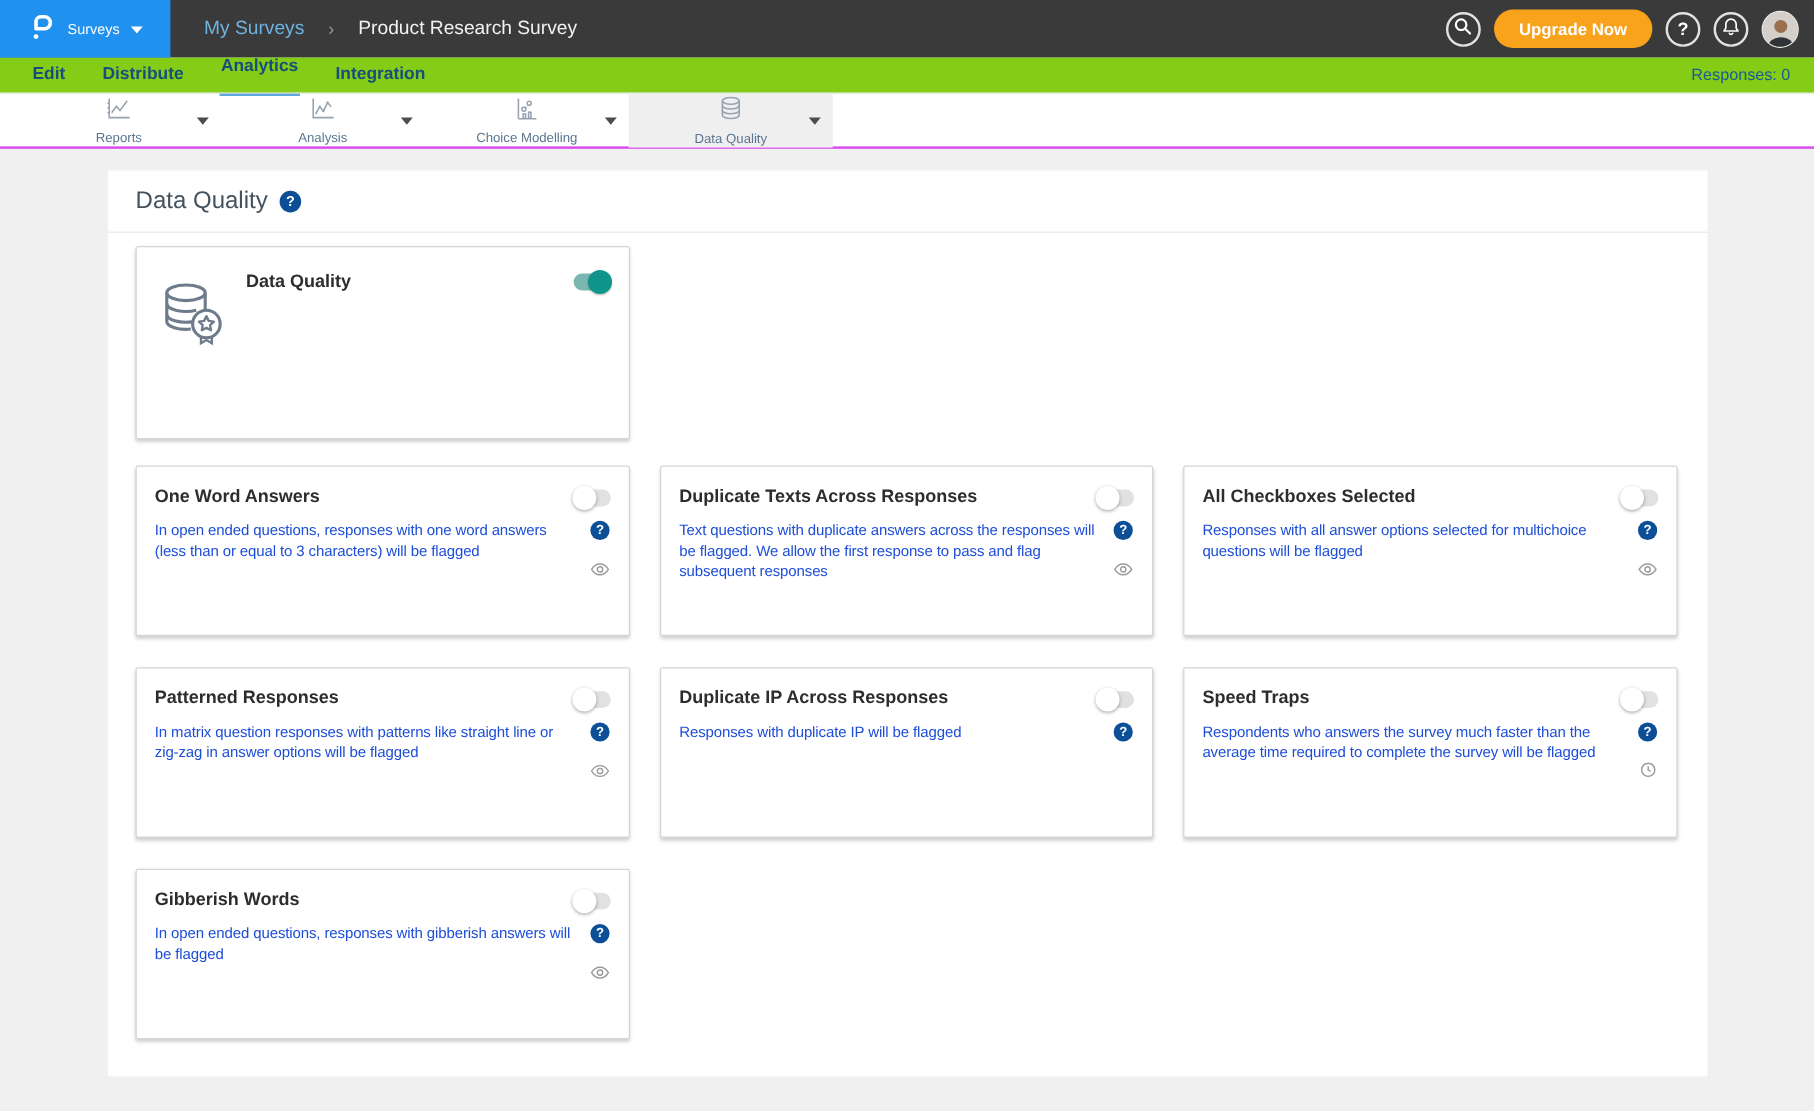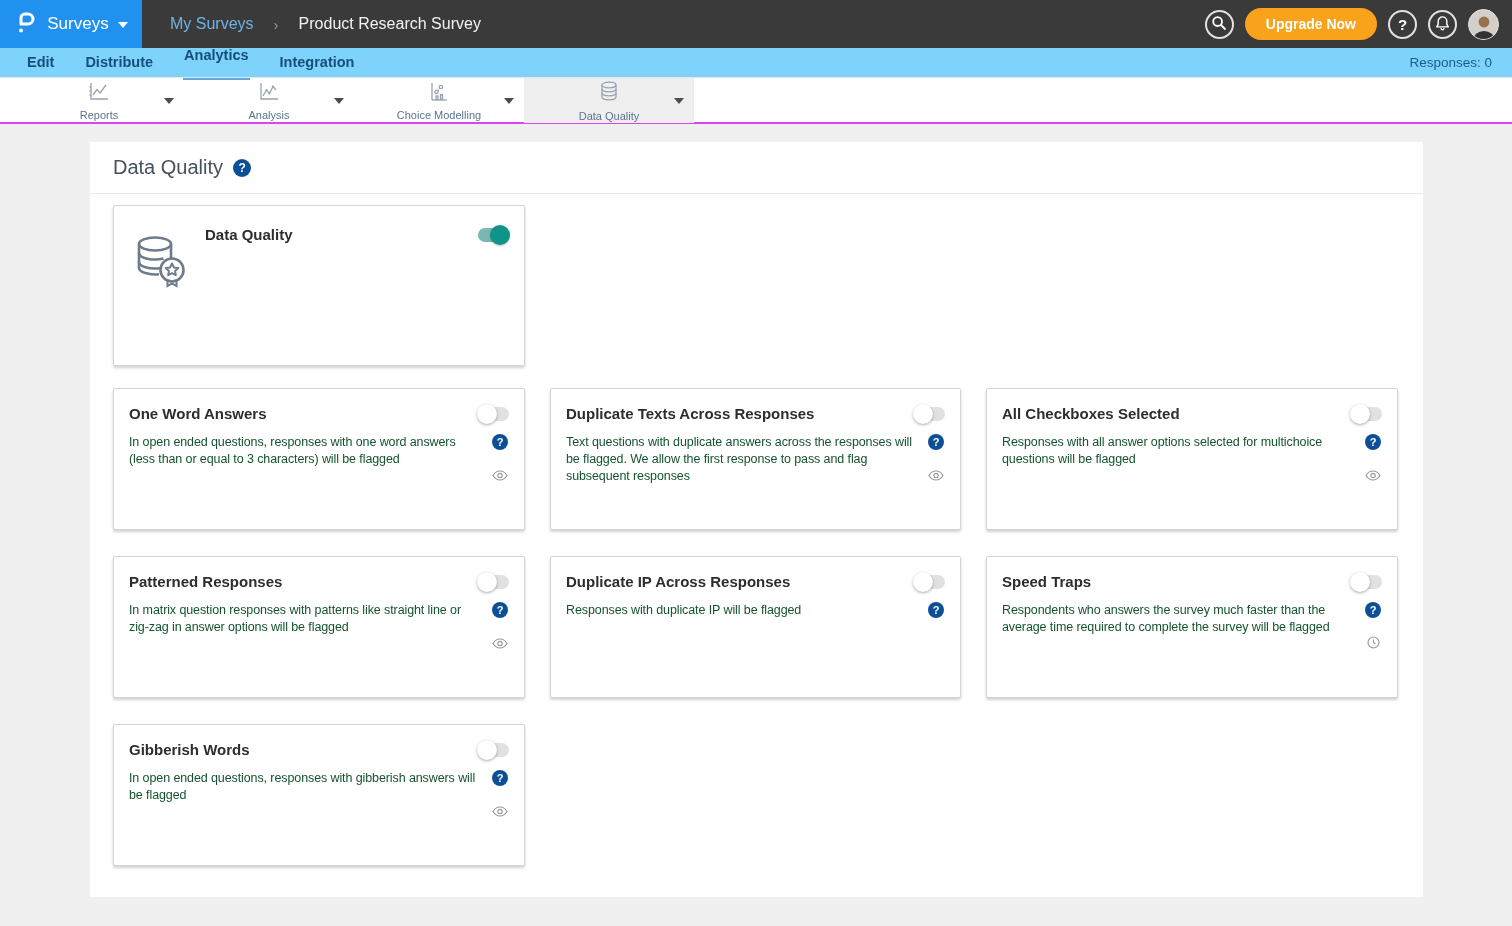--- a/index.html
+++ b/index.html
@@ -1,33 +1,33 @@
 <!DOCTYPE html>
 <html><head>
 <meta charset="utf-8">
 <style>
   * { margin:0; padding:0; box-sizing:border-box; }
   html,body { width:1512px; height:926px; font-family:"Liberation Sans", sans-serif; background:#f0f0f0; overflow:hidden; }
 
   
   .topbar { height:48px; background:#3a3a3a; display:flex; align-items:center; }
   .logo-area { width:142px; height:48px; background:#2191ef; display:flex; align-items:center; justify-content:center; gap:9px; cursor:pointer; }
-  .logo-area .product-label { color:#fff; font-size:17px; font-weight:500; }
+  .logo-area .product-label { color:#fff; font-size:12px; font-weight:500; }
   .caret-down-white { width:0; height:0; border-left:5px solid transparent; border-right:5px solid transparent; border-top:6px solid #fff; margin-top:2px; }
   .breadcrumb { display:flex; align-items:center; margin-left:28px; gap:20px; }
   .crumb-parent { color:#6fb3e2; font-size:16px; cursor:pointer; }
   .crumb-sep { color:#9a9a9a; font-size:15px; }
   .crumb-current { color:#f2f2f2; font-size:16px;text-align:center; }
   .topbar-right { margin-left:auto; display:flex; align-items:center; gap:11px; padding-right:13px; }
   .circle-btn { width:29px; height:29px; border:2px solid #e2e2e2; border-radius:50%; display:flex; align-items:center; justify-content:center; cursor:pointer; color:#fff; font-weight:bold; font-size:15px; }
   .upgrade-btn { background:#f9a21c; color:#fff; font-weight:700; font-size:14px; border:none; border-radius:16px; padding:8px 21px; cursor:pointer; }
   .avatar { width:31px; height:31px; border-radius:50%; background:#cdd2d6; overflow:hidden; cursor:pointer; border:1px solid #e8e8e8; }
 
   
-  .subnav { height:30px; background:#7dd3fc; display:flex; align-items:center; padding:0 20px 0 26px; border-bottom:1px solid #e6e6e6; }
+  .subnav { height:30px; background:#84cc16; display:flex; align-items:center; padding:0 20px 0 26px; border-bottom:1px solid #e6e6e6; }
   .subnav-item { color:#174e7c; font-size:14.5px; font-weight:600; margin-right:29px; cursor:pointer; padding:2px 1px 4px; }
   .subnav-item.active { border-bottom:2px solid #5da9dd; padding-bottom:15px; }
   .responses-count { margin-left:auto; color:#1b5c90; font-size:13.5px; }
 
   
   .toolbar { height:46px; background:#fff; border-bottom:2px solid #d946ef; display:flex; padding-left:14px; }
   .tool-tab { width:170px; height:45px; position:relative; display:flex; flex-direction:column; align-items:center; justify-content:center; cursor:pointer; }
   .tool-tab.active { background:#efefef; }
   .tool-tab .tab-label { font-size:11px; color:#5b7590; margin-top:2px; }
   .tool-tab svg { stroke:#97a3b1; fill:none; stroke-width:1.3; }
@@ -43,23 +43,23 @@
 
   .main-card { width:412px; height:161px; margin:11px 0 0 23px; border:1px solid #d5d5d5; border-radius:2px; box-shadow:0 2px 3px rgba(0,0,0,.18); display:flex; padding:20px 16px 0 16px; gap:17px; background:#fff; }
   .main-card .dq-icon { flex:0 0 58px; margin-top:6px; }
   .main-card .mc-body { flex:1; }
   .mc-title-row { display:flex; align-items:center; justify-content:space-between; }
   .card-title { font-size:15px; font-weight:700; color:#2d2d2d; }
   .mc-desc { margin-top:11px; font-size:12.5px; line-height:17.5px; color:#3d3d3d; max-width:295px; letter-spacing:-0.1px; }
 
   .cards-grid { display:grid; grid-template-columns:412px 411px 412px; gap:26px 25px; padding:22px 25px 0 23px; }
   .feature-card { height:142px; border:1px solid #d5d5d5; border-radius:2px; box-shadow:0 2px 3px rgba(0,0,0,.18); background:#fff; padding:16px 15px 0 15px; }
-  .fc-title-row { display:flex; align-items:center; justify-content:space-between; }
+  .fc-title-row { display:flex; align-items:flex-end; justify-content:space-between; }
   .fc-body { display:flex; margin-top:12px; }
-  .fc-desc { flex:1; font-size:12.5px; line-height:17px; color:#14532d; padding-right:12px; letter-spacing:-0.1px; }
+  .fc-desc { flex:1; font-size:12.5px; line-height:17px; color:#1d4ed8; padding-right:12px; letter-spacing:-0.1px; }
   .fc-rail { width:18px; display:flex; flex-direction:column; align-items:center; gap:17px; }
 
   
   .toggle { position:relative; width:30px; height:14px; border-radius:7px; background:#e1e1e1; cursor:pointer; flex:0 0 auto; }
   .toggle .knob { position:absolute; top:-3px; left:-2px; width:20px; height:20px; border-radius:50%; background:#fff; box-shadow:0 1px 3px rgba(0,0,0,.35); }
   .toggle.on { background:#79b7b0; }
   .toggle.on .knob { left:auto; right:-2px; background:#0f948a; box-shadow:0 1px 2px rgba(0,0,0,.25); }
 
   .eye-icon, .clock-icon { cursor:pointer; }
 </style>

